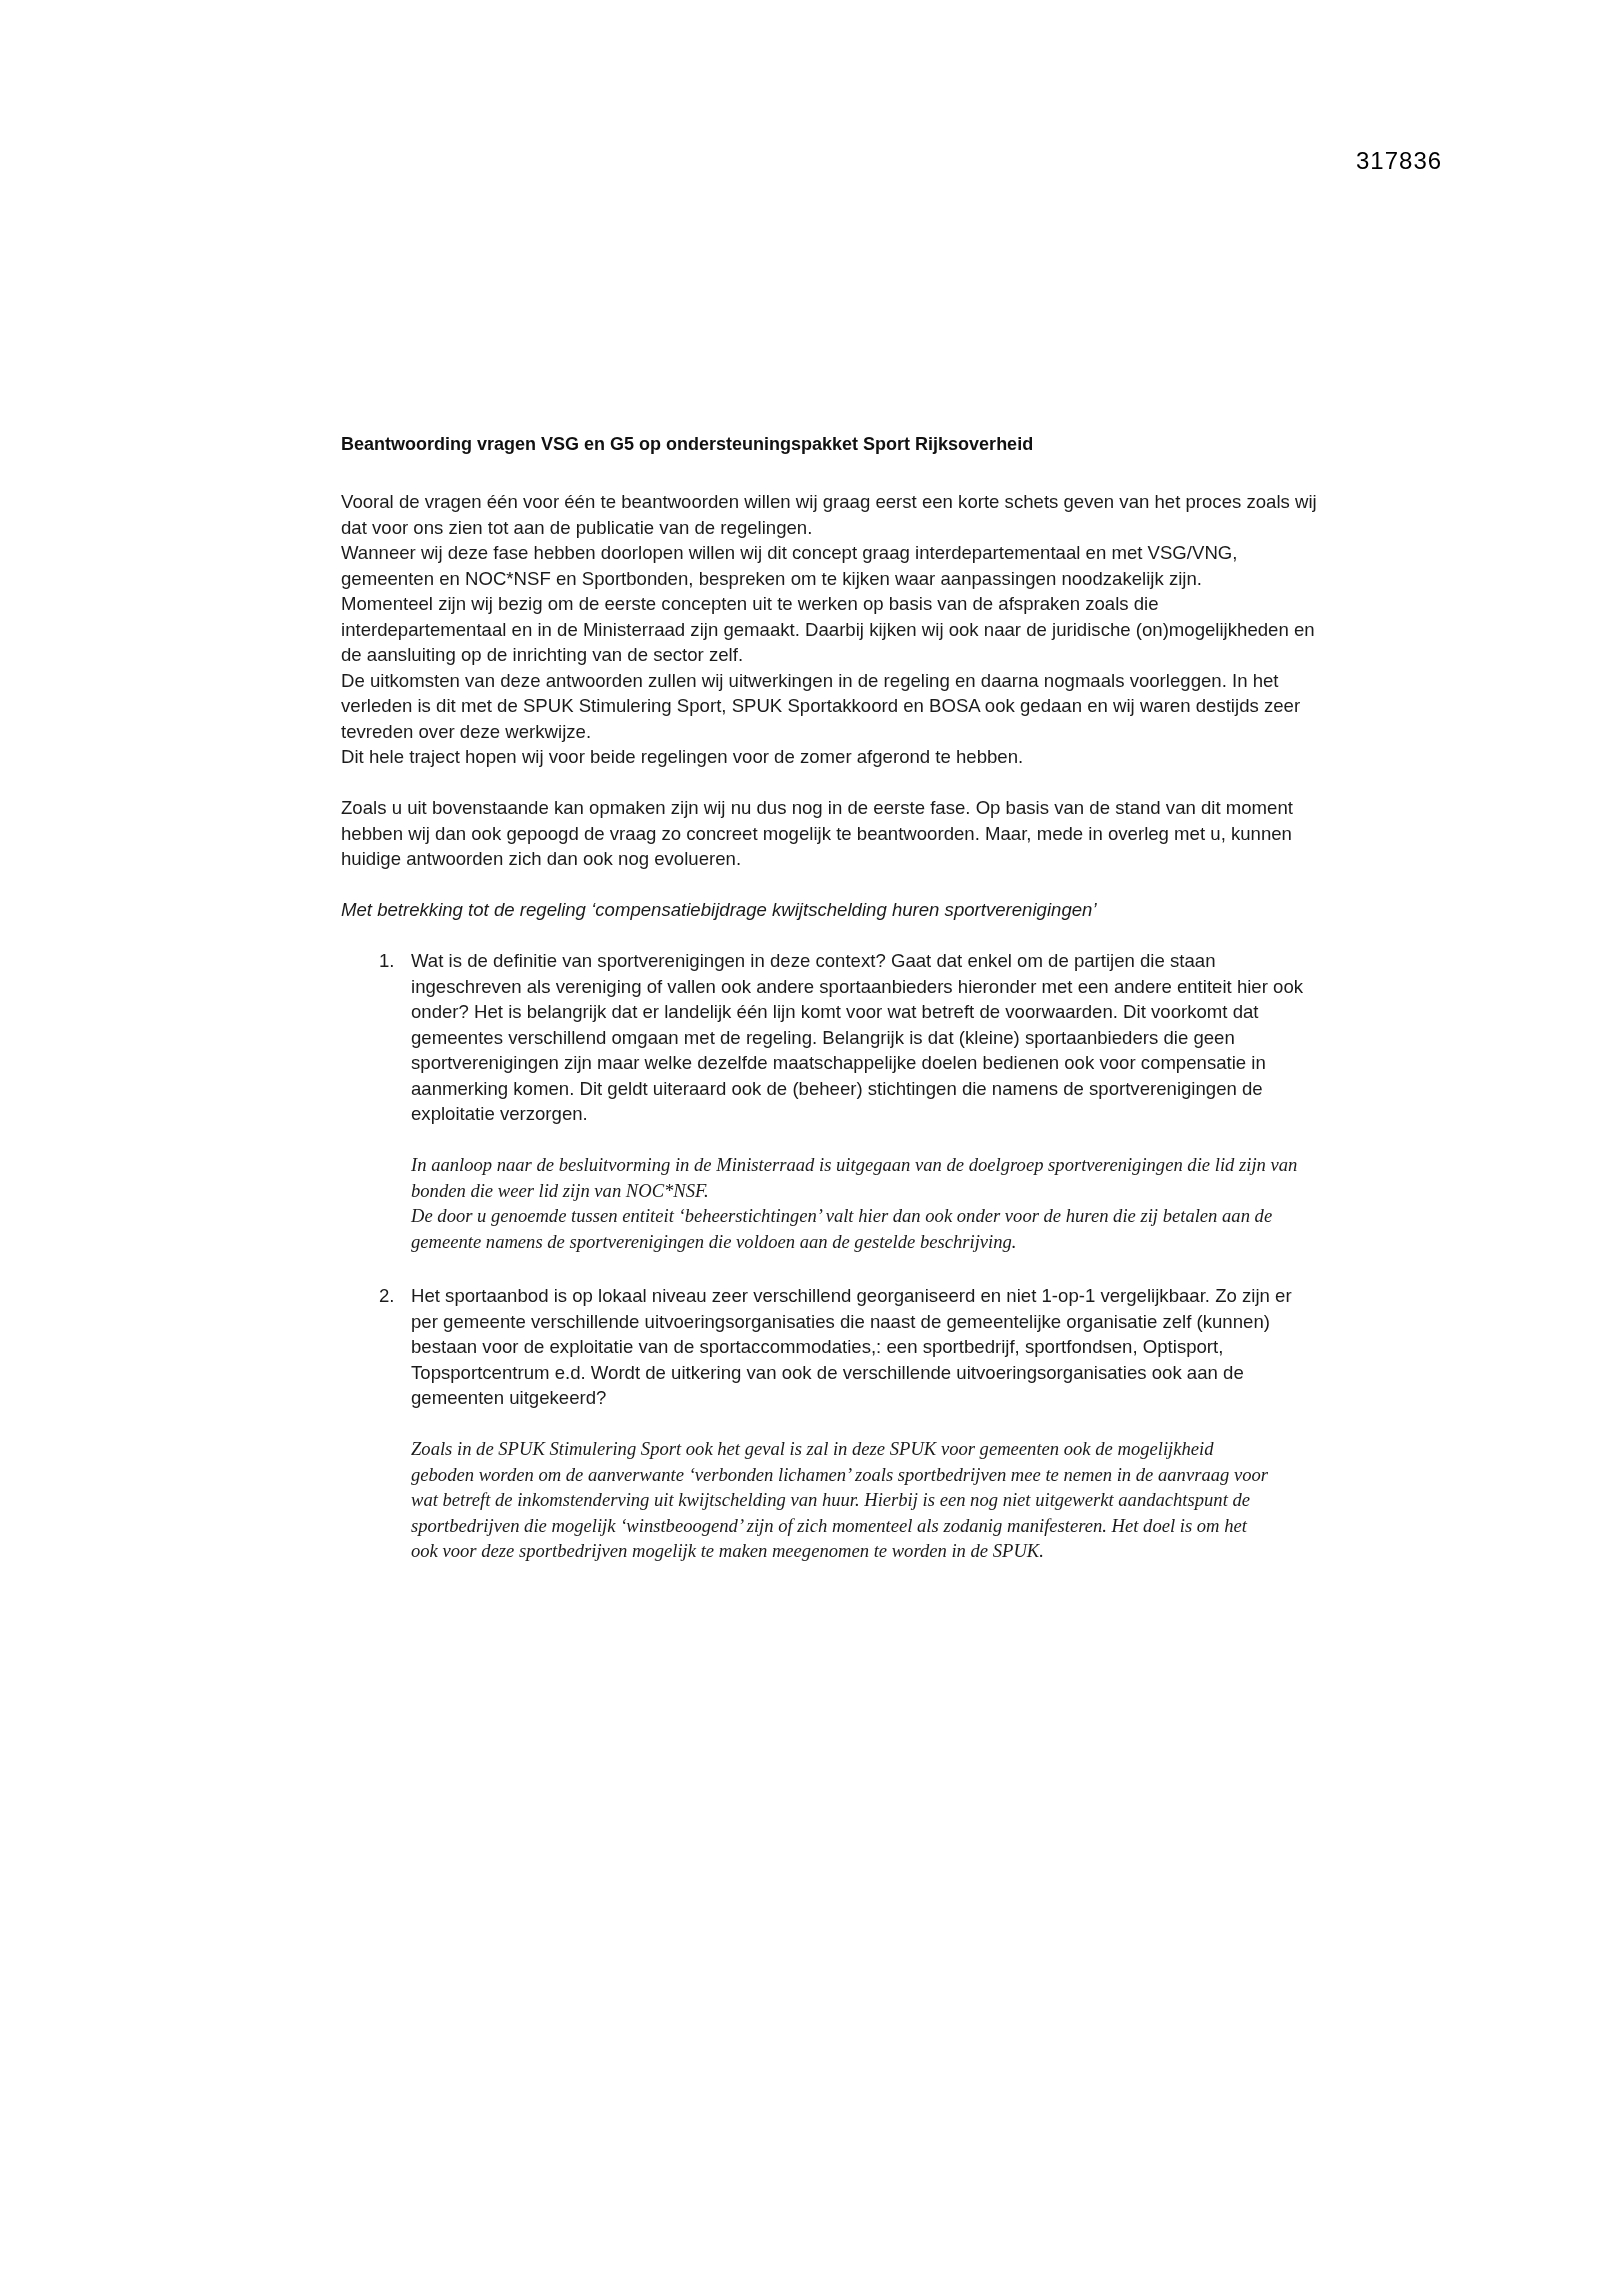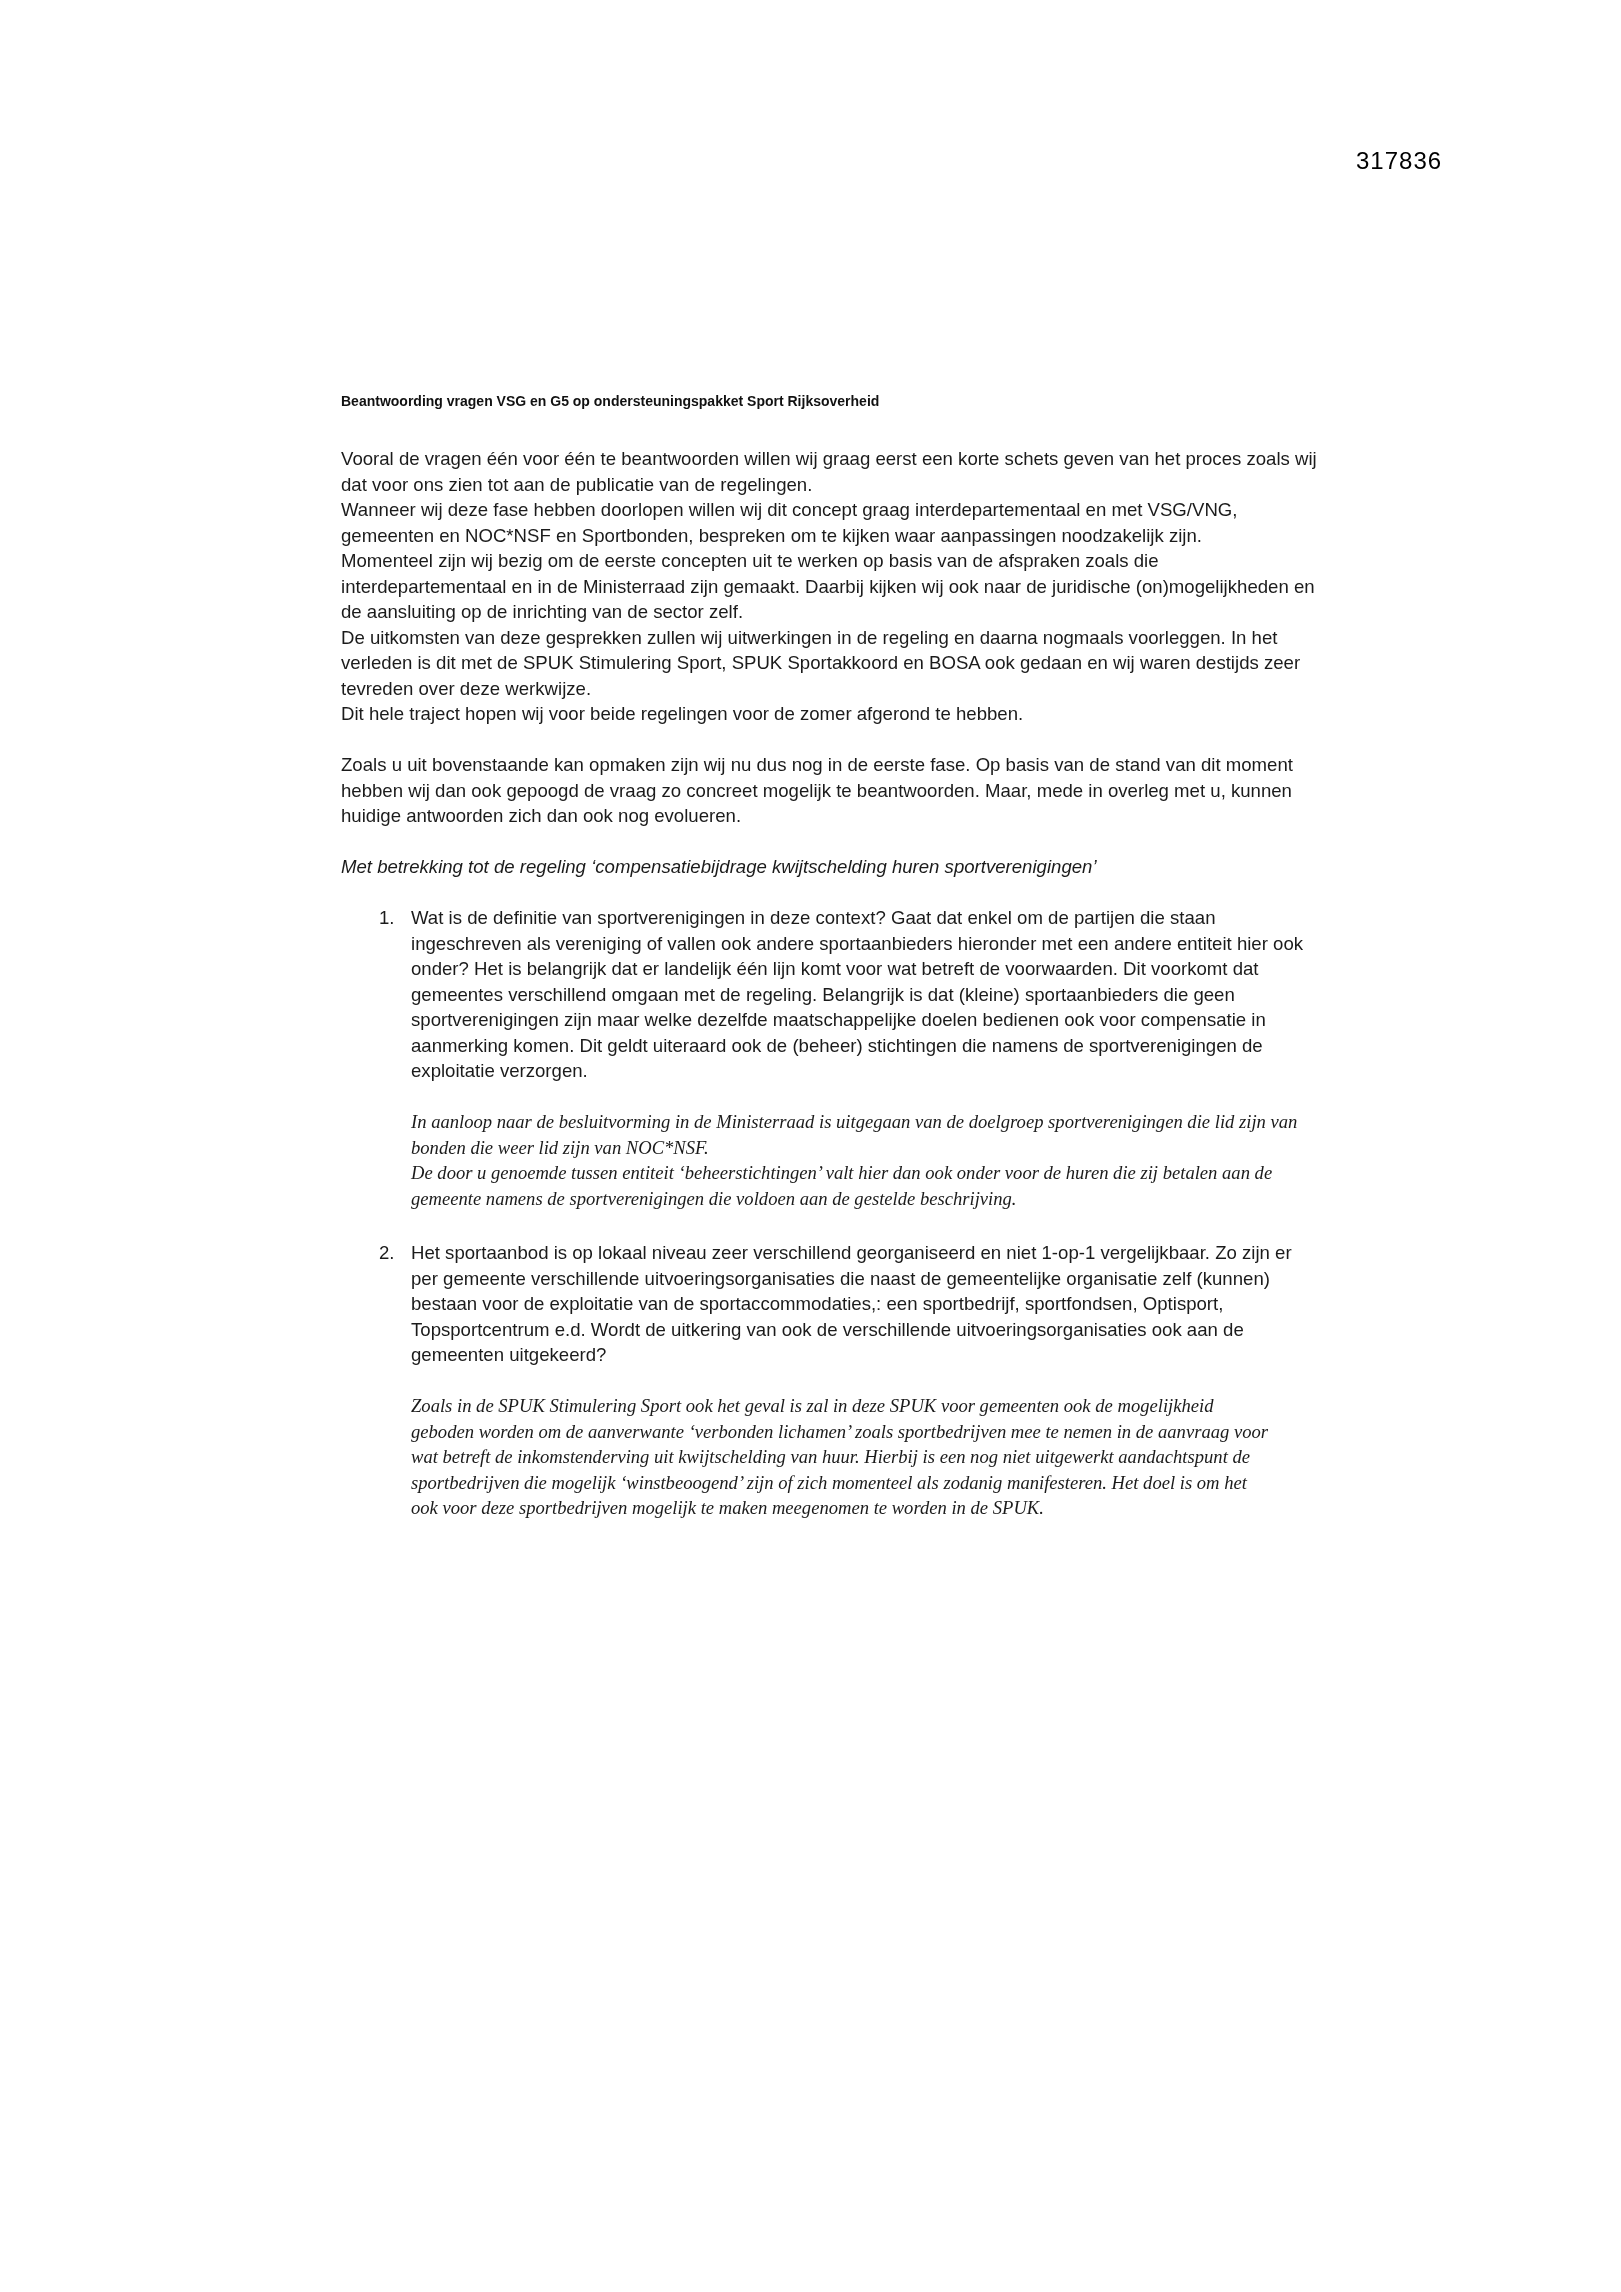--- a/index.html
+++ b/index.html
@@ -28,25 +28,26 @@
   .content {
     position: absolute;
     left: 341px;
     top: 388px;
     width: 982px;
     font-size: 18.6px;
     line-height: 25.5px;
   }
 
   .doc-title {
-    font-size: 14px;
+    font-size: 18px;
     line-height: 27.4px;
     font-weight: 700;
     color: #111111;
     margin-bottom: 31px;
+    margin-top: 43px;
   }
 
   p { margin: 0; }
 
   .block { margin-bottom: 25.5px; }
 
   .italic { font-style: italic; }
 
   .answers-lead { margin-bottom: 25.5px; }
 
@@ -80,21 +81,21 @@
   <div class="doc-number">317836</div>
 
   <div class="content">
 
     <h1 class="doc-title">Beantwoording vragen VSG en G5 op ondersteuningspakket Sport Rijksoverheid</h1>
 
     <div class="block">
       <p>Vooral de vragen één voor één te beantwoorden willen wij graag eerst een korte schets geven van het proces zoals wij dat voor ons zien tot aan de publicatie van de regelingen.</p>
       <p>Wanneer wij deze fase hebben doorlopen willen wij dit concept graag interdepartementaal en met VSG/VNG, gemeenten en NOC*NSF en Sportbonden, bespreken om te kijken waar aanpassingen noodzakelijk zijn.</p>
       <p>Momenteel zijn wij bezig om de eerste concepten uit te werken op basis van de afspraken zoals die interdepartementaal en in de Ministerraad zijn gemaakt. Daarbij kijken wij ook naar de juridische (on)mogelijkheden en de aansluiting op de inrichting van de sector zelf.</p>
-      <p>De uitkomsten van deze gesprekken zullen wij uitwerkingen in de regeling en daarna nogmaals voorleggen. In het verleden is dit met de SPUK Stimulering Sport, SPUK Sportakkoord en BOSA ook gedaan en wij waren destijds zeer tevreden over deze werkwijze.</p>
+      <p>De uitkomsten van deze antwoorden zullen wij uitwerkingen in de regeling en daarna nogmaals voorleggen. In het verleden is dit met de SPUK Stimulering Sport, SPUK Sportakkoord en BOSA ook gedaan en wij waren destijds zeer tevreden over deze werkwijze.</p>
       <p>Dit hele traject hopen wij voor beide regelingen voor de zomer afgerond te hebben.</p>
     </div>
 
     <div class="block">
       <p>Zoals u uit bovenstaande kan opmaken zijn wij nu dus nog in de eerste fase. Op basis van de stand van dit moment hebben wij dan ook gepoogd de vraag zo concreet mogelijk te beantwoorden. Maar, mede in overleg met u, kunnen huidige antwoorden zich dan ook nog evolueren.</p>
     </div>
 
 
     <p class="section-heading">Met betrekking tot de regeling ‘compensatiebijdrage kwijtschelding huren sportverenigingen’</p>
 

